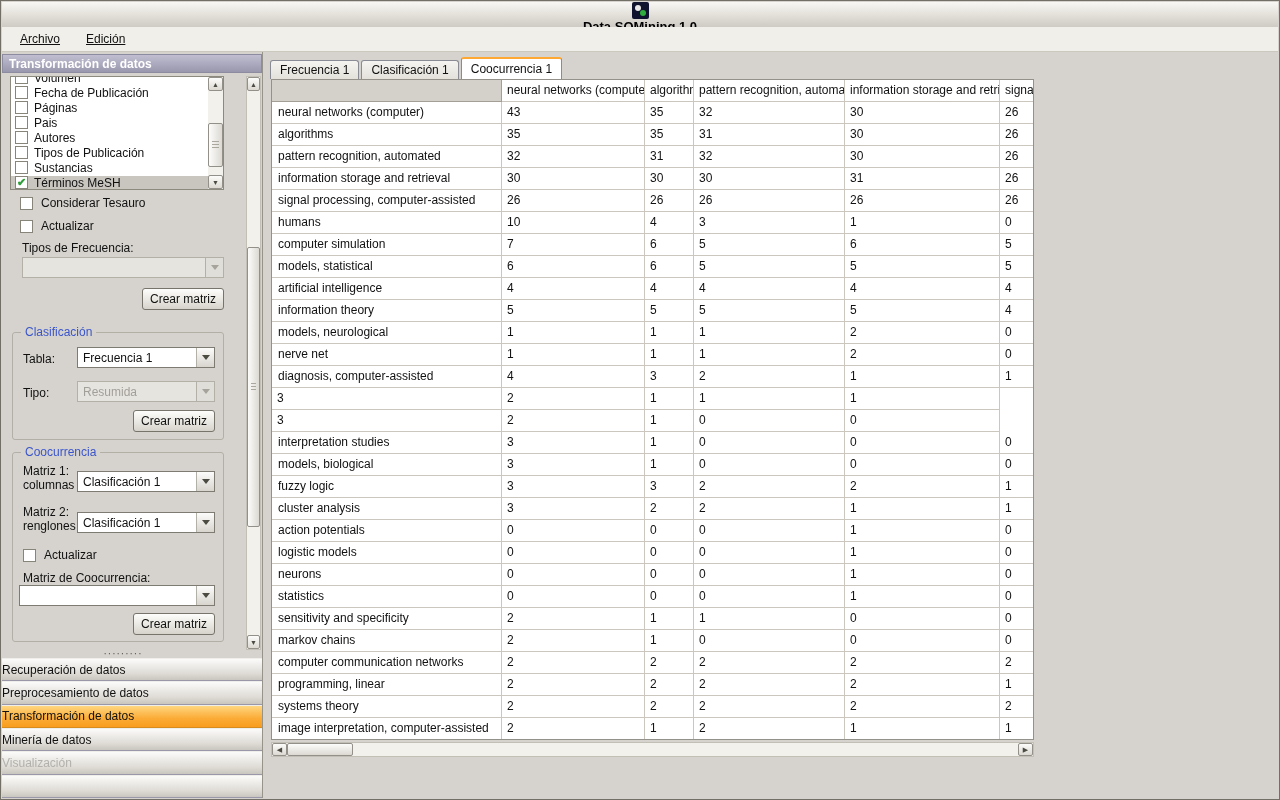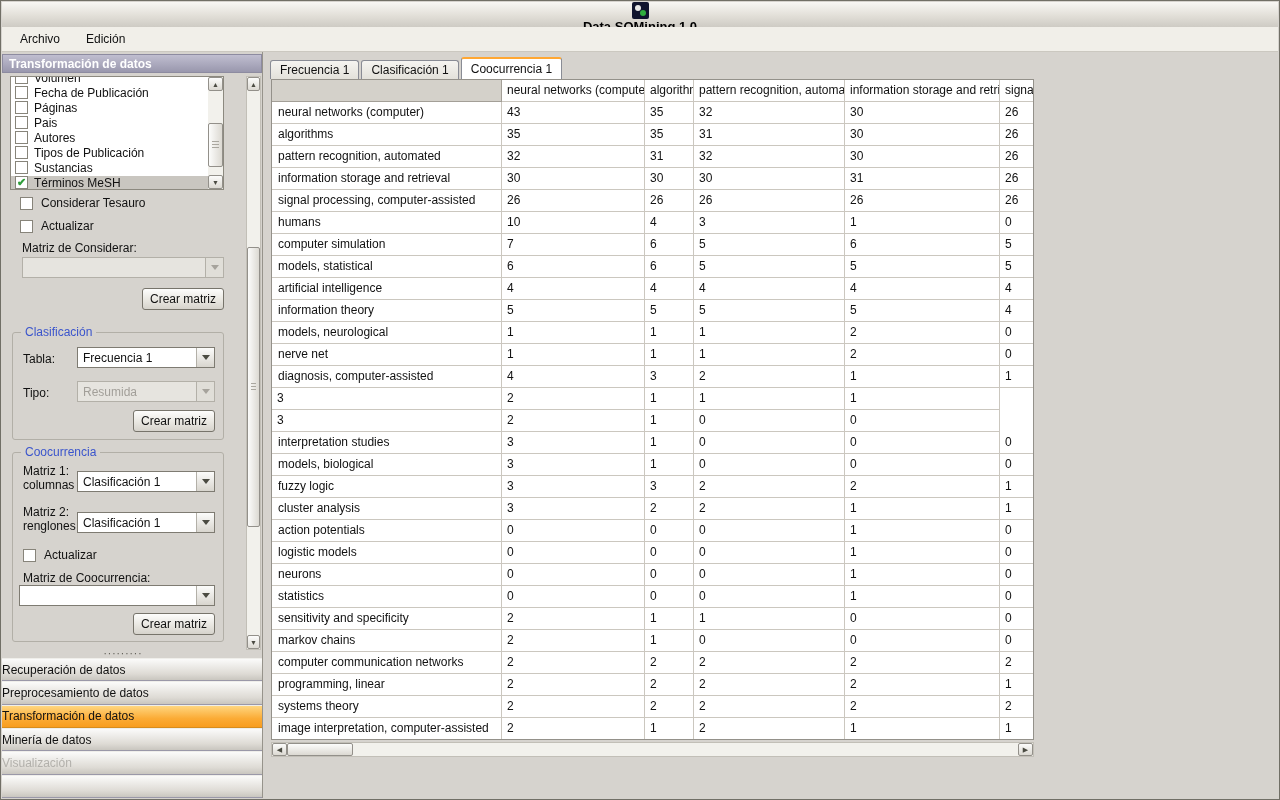--- a/index.html
+++ b/index.html
@@ -21,21 +21,21 @@
   .wbtn{width:22px;height:20px;border:1px solid #8b887f;border-radius:3px;box-sizing:border-box;
     background:linear-gradient(180deg,#fcfcfb 0%,#e4e1da 50%,#cfccc5 100%);
     display:flex;align-items:center;justify-content:center;color:#2e2e2e;font-size:10px;}
   .glyph-min{width:8px;height:3px;background:#3b3b3b;margin-top:9px;}
   .glyph-restore{width:9px;height:8px;border:1px solid #3b3b3b;position:relative;background:transparent;}
   .wbtn.close{background:linear-gradient(180deg,#f5a2aa 0%,#dd6670 55%,#c84952 100%);border-color:#9c3b42;color:#fff;font-size:12px;font-weight:bold;}
 
   
   .menubar{position:absolute;left:1px;top:26px;right:1px;height:24px;background:#f1efe9;
     border-bottom:1px solid #cbc8c0;display:flex;align-items:center;padding-left:14px;gap:18px;}
-  .menu-item{padding:2px 4px;}
+  .menu-item{padding:2px 4px;text-decoration:underline;}
 
   
   .sidebar{position:absolute;left:1px;top:51px;width:261px;bottom:1px;background:#d6d3ce;
     border-right:1px solid #96938b;box-sizing:border-box;}
   .sb-header{position:absolute;left:0;top:2px;right:0;height:19px;box-sizing:border-box;
     background:linear-gradient(180deg,#c0bed0 0%,#9997ad 100%);border:1px solid #8d8ba0;
     color:#fff;font-weight:bold;font-size:12px;padding:2px 0 0 6px;}
   .listbox{position:absolute;left:8px;top:24px;width:214px;height:114px;background:#fff;
     border:1px solid #8c897f;box-sizing:border-box;overflow:hidden;}
   .list-inner{position:absolute;left:0;top:-6px;right:15px;}
@@ -193,21 +193,21 @@
 
     <div class="sb-check" style="top:144px;">
       <span class="cb"></span>
       <span>Considerar Tesauro</span>
     </div>
     <div class="sb-check" style="top:167px;">
       <span class="cb"></span>
       <span>Actualizar</span>
     </div>
 
-    <div class="sb-label" style="top:189px;">Matriz de Considerar:</div>
+    <div class="sb-label" style="top:189px;">Tipos de Frecuencia:</div>
     <div class="combo disabled" style="left:20px;top:205px;width:202px;">
       <span class="combo-val"></span>
       <span class="combo-btn">
           <span class="chev"></span>
         </span>
     </div>
     <div class="btn" style="left:140px;top:236px;">Crear matriz</div>
 
     <div class="group" style="top:280px;height:108px;">
       <span class="group-title">Clasificación</span>

